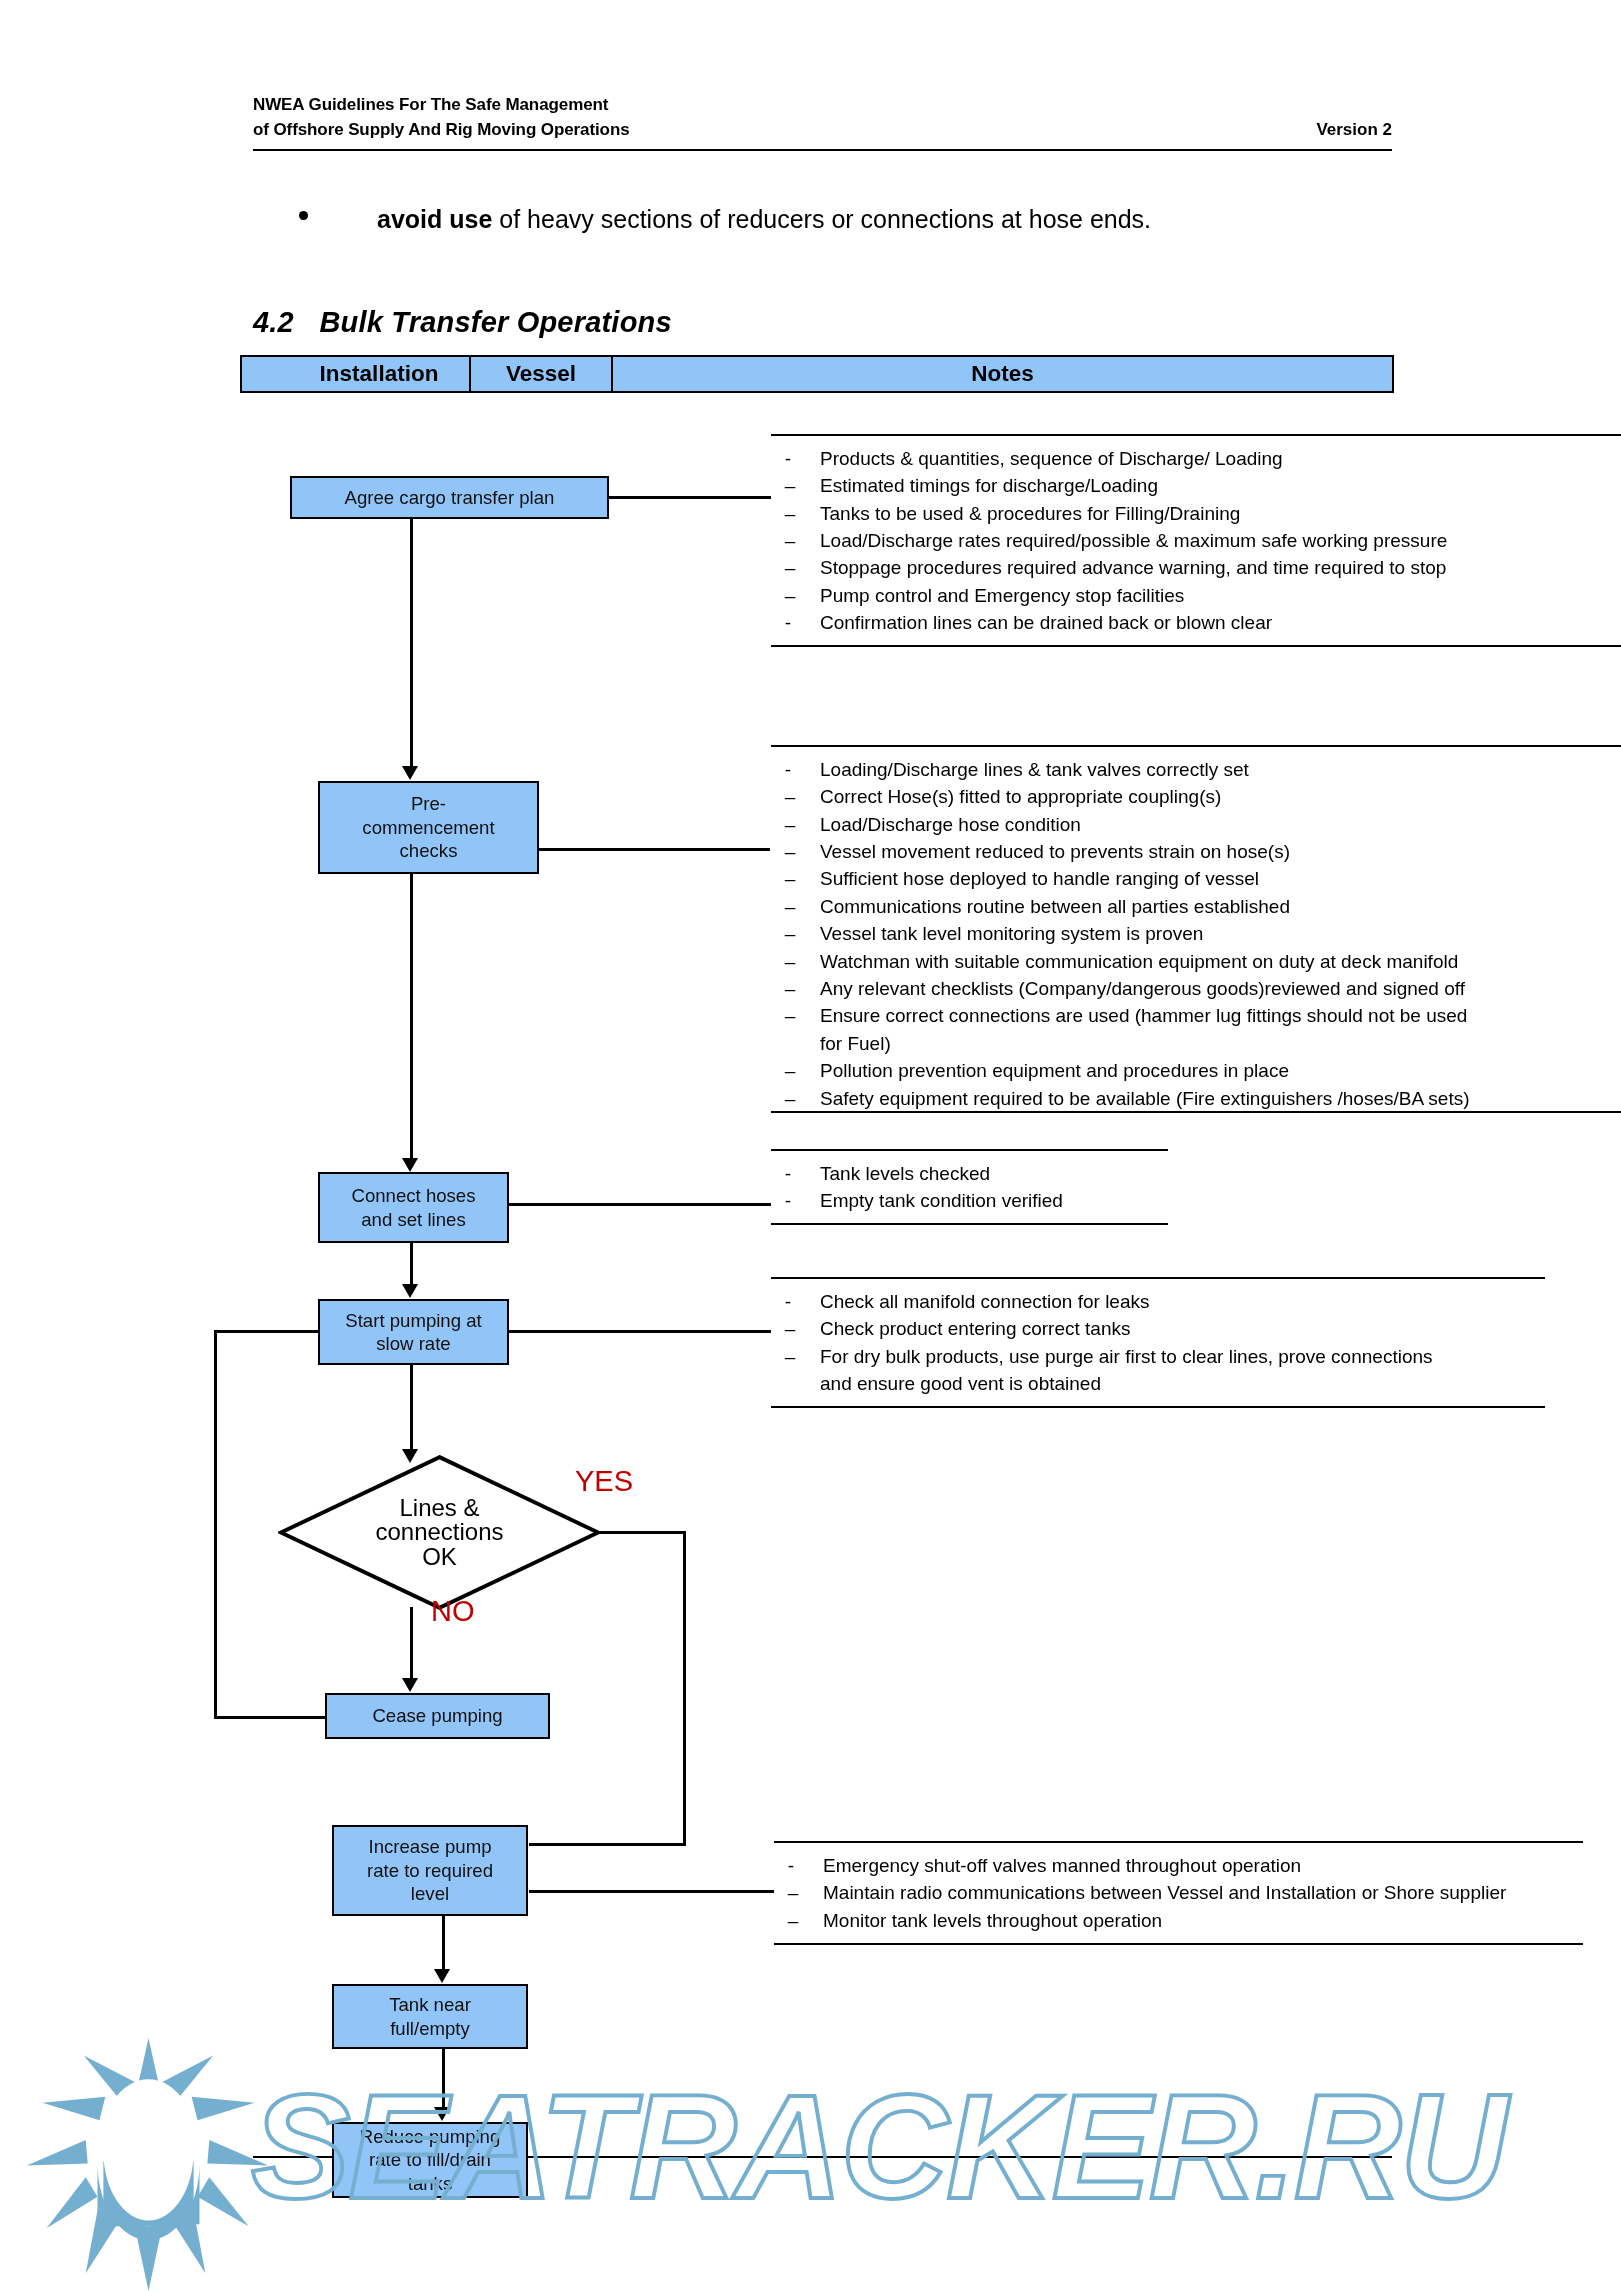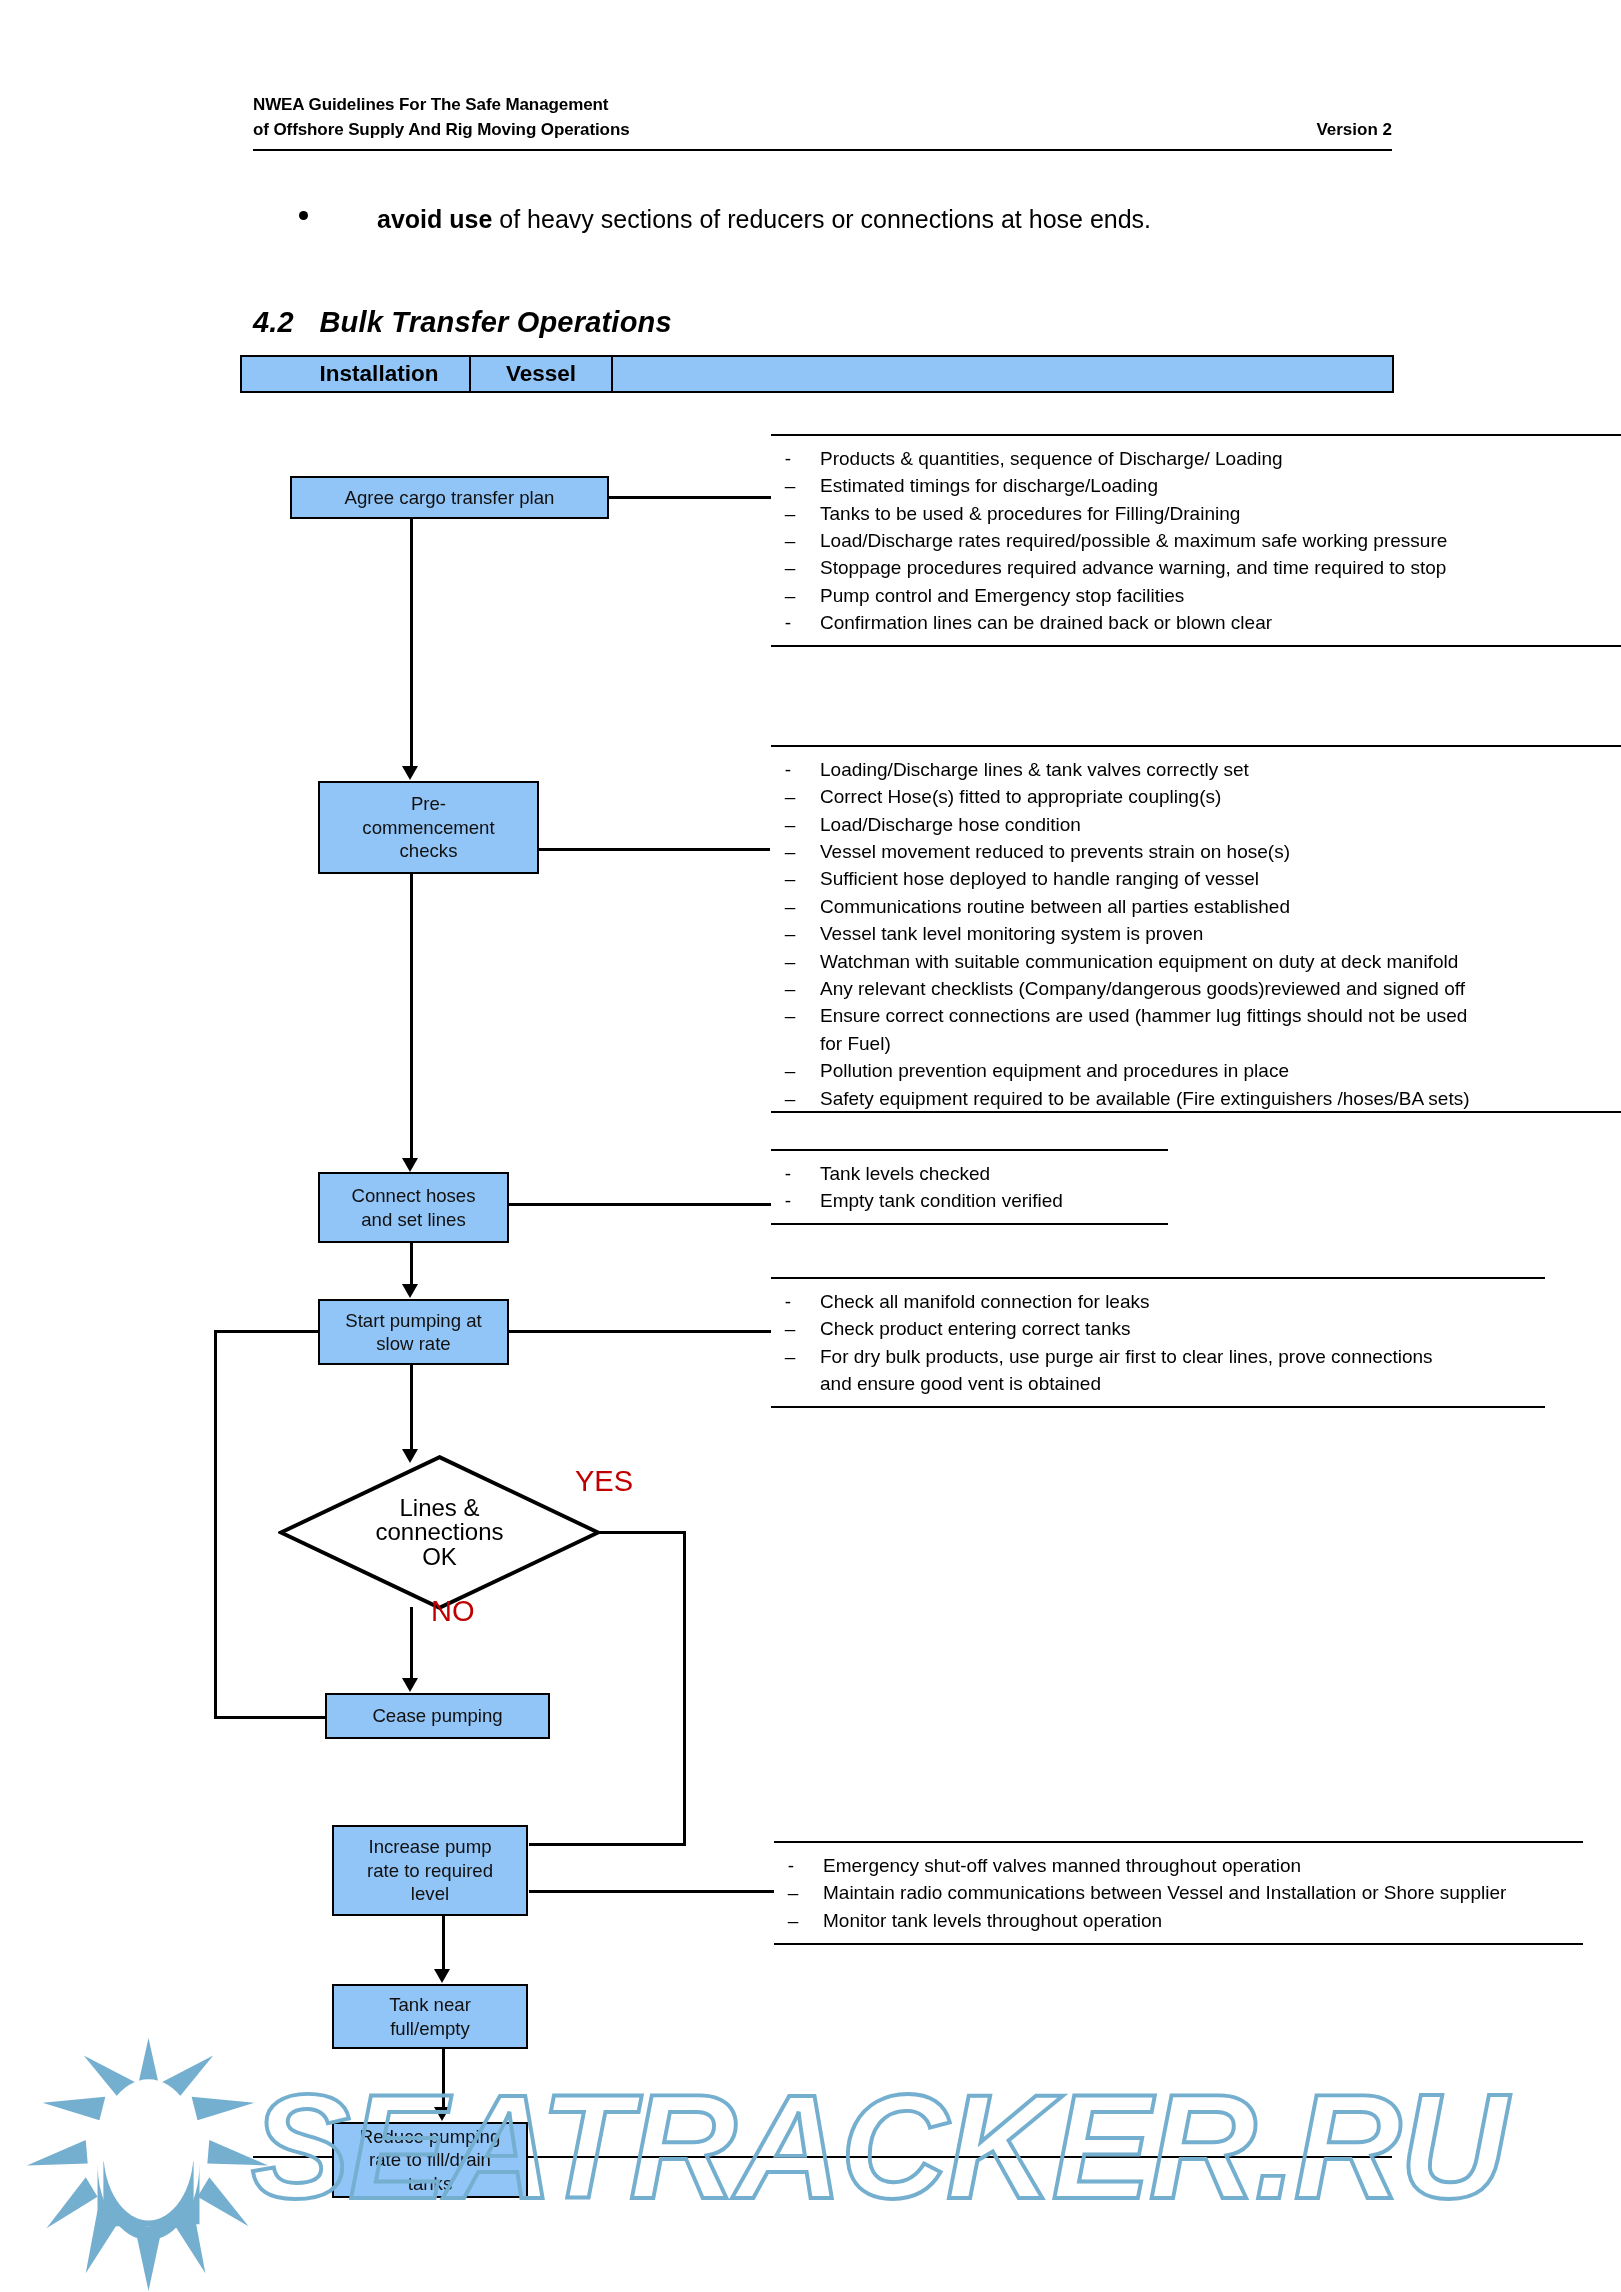--- a/index.html
+++ b/index.html
@@ -259,20 +259,21 @@
   <div id="bullet-row">
     <div id="bullet-dot"></div>
     <div id="bullet-text"><b>avoid use</b><span> of heavy sections of reducers or connections at hose ends.</span></div>
   </div>
 
   <div id="section-heading"><span class="num">4.2</span><span>Bulk Transfer Operations</span></div>
 
   <div id="table-header">
     <div class="th" id="th-installation">Installation</div>
     <div class="th" id="th-vessel">Vessel</div>
+    <div class="th" id="th-notes">Notes</div>
   </div>
 
   <div class="pbox" style="left:279px; top:476px; width:319px; height:43px;">Agree cargo transfer plan</div>
 
   <div class="hline" style="left:598px; top:496px; width:162px;"></div>
 
   <div class="vline" style="left:399px; top:519px; height:255px;"></div>
   <div class="arrow-down" style="left:391px; top:766px;"></div>
 
   <div class="notes" style="left:760px; top:434px; width:1019px;">

